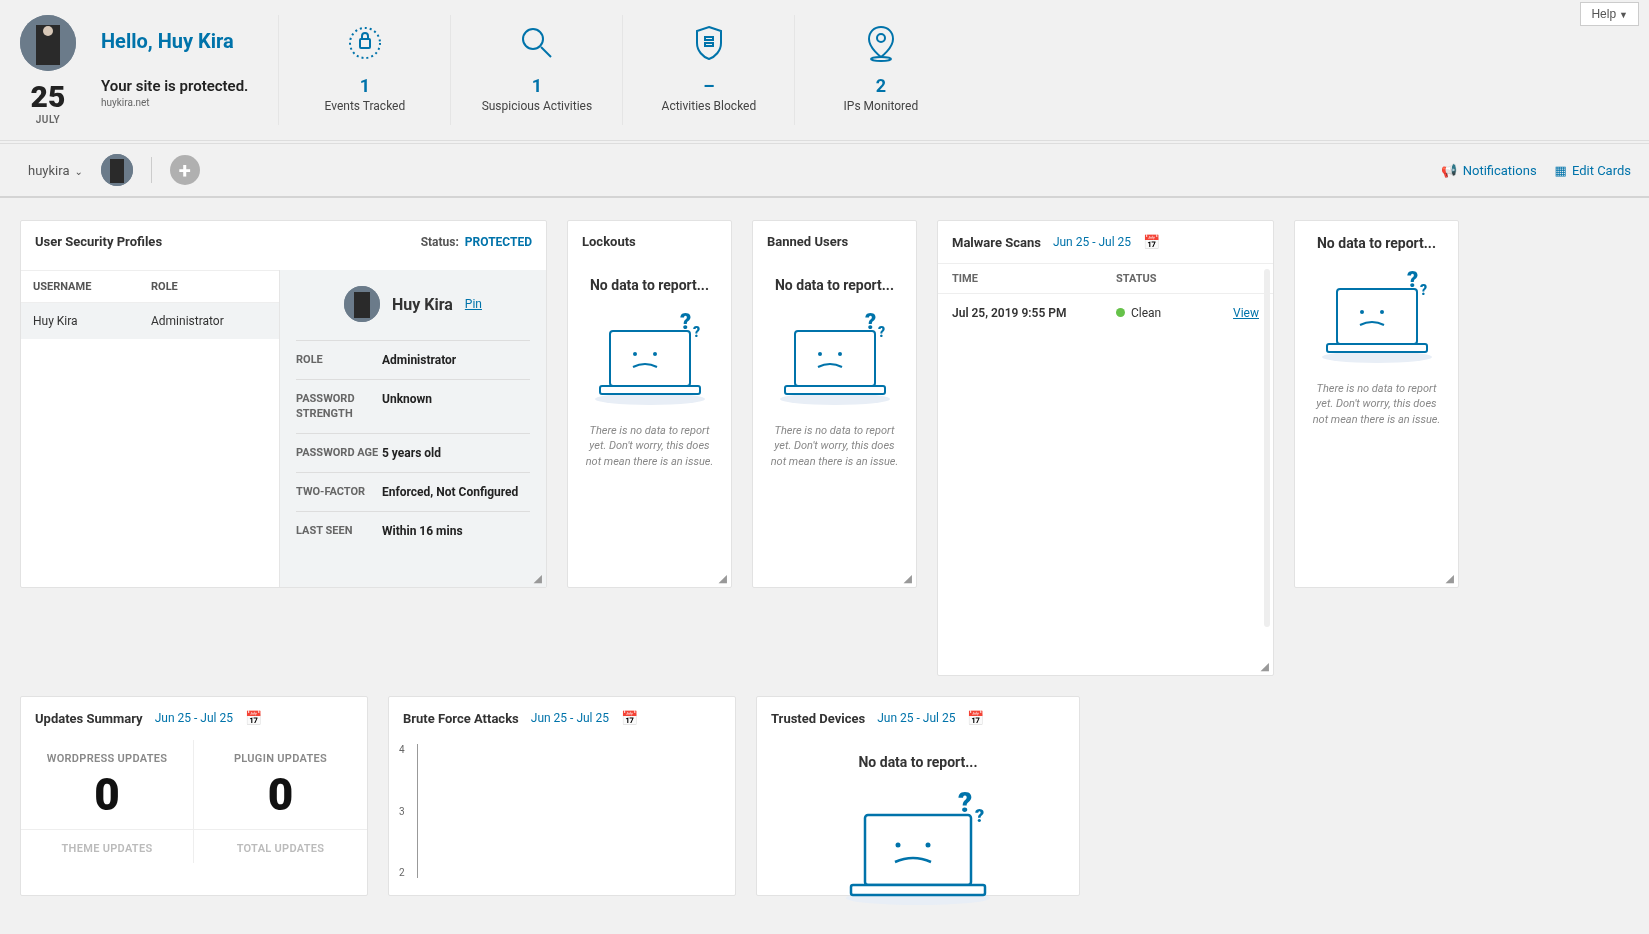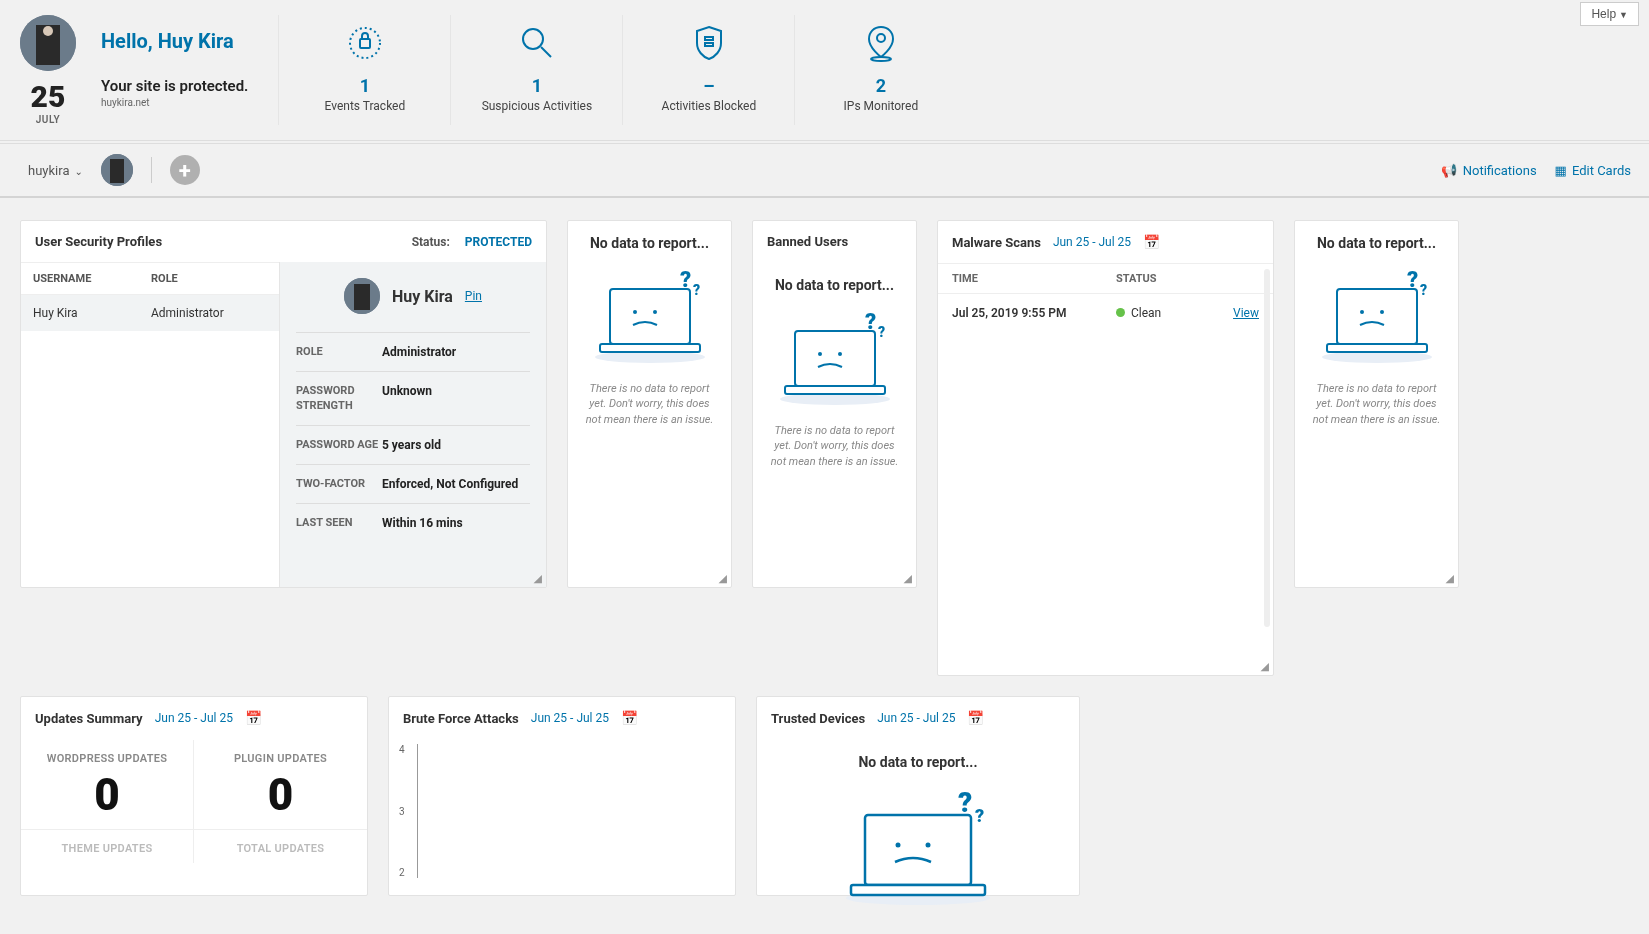--- a/index.html
+++ b/index.html
@@ -32,24 +32,24 @@
 .sub-right { display: flex; align-items: center; gap: 18px; padding-right: 8px; }
 .link-blue { color: #0073aa; font-size: 13px; cursor: pointer; display: flex; align-items: center; gap: 5px; }
 .cards-area { padding: 22px 10px 0 20px; display: flex; gap: 20px; flex-wrap: wrap; }
 .card { background: #fff; border: 1px solid #e2e2e2; border-radius: 2px; position: relative; }
 .card-resize { position: absolute; right: 4px; bottom: 2px; font-size: 11px; color: #999; cursor: nwse-resize; }
 .card-title { font-size: 13px; font-weight: 700; color: #333; }
 .card-head { padding: 13px 14px; display: flex; align-items: center; gap: 12px; border-bottom: 1px solid rgba(0,0,0,0); }
 .date-link { color: #0073aa; font-size: 12px; cursor: pointer; }
 .cal-icon { color: #0073aa; font-size: 14px; }
 
-.usp { width: 527px; height: 368px; display: flex; flex-direction: column; }
+.usp { width: 527px; height: 368px; display: flex; flex-direction: column; gap: 8px; }
 .usp-head { display: flex; justify-content: space-between; padding: 13px 14px; }
 .status-lbl { font-size: 12px; font-weight: 700; color: #555; }
-.status-val { font-size: 12px; font-weight: 700; color: #0073aa; margin-left: 15px; }
+.status-val { font-size: 12px; font-weight: 700; color: #0073aa; margin-left: 6px; }
 .usp-body { display: flex; flex: 1; }
 .usp-left { width: 258px; }
 .usp-table-head { display: flex; padding: 9px 12px; font-size: 11px; font-weight: 700; color: #555; border-top: 1px solid #eee; border-bottom: 1px solid #eee; }
 .col-user { width: 118px; }
 .col-role { flex: 1; }
 .usp-row { display: flex; padding: 11px 12px; font-size: 12px; background: #f1f3f4; cursor: pointer; }
 .usp-right { flex: 1; background: #f1f3f4; border-left: 1px solid #e5e5e5; padding: 16px; }
 .usp-user-top { display: flex; align-items: center; justify-content: center; gap: 12px; margin-bottom: 18px; }
 .avatar-md { width: 36px; height: 36px; border-radius: 50%; background: #7a8a9a; overflow: hidden; }
 .usp-name { font-size: 16px; font-weight: 700; }
@@ -236,20 +236,23 @@
           <div class="usp-field">
               <div class="usp-key">LAST SEEN</div>
               <div class="usp-val">Within 16 mins</div>
             </div>
         </div>
       </div>
       <div class="card-resize">◢</div>
     </div>
 
     <div class="card card-sm">
+      <div class="card-head">
+          <div class="card-title">Lockouts</div>
+        </div>
       <div class="no-data-title">No data to report...</div>
       <div class="laptop-illust">
         <svg viewBox="0 0 130 100" width="130" height="100">
             <ellipse cx="65" cy="90" rx="55" ry="6" fill="#e8eef6"></ellipse>
             <rect x="25" y="22" width="80" height="55" rx="3" fill="#fff" stroke="#0073aa" stroke-width="2"></rect>
             <rect x="15" y="77" width="100" height="8" rx="2" fill="#fff" stroke="#0073aa" stroke-width="2"></rect>
             <circle cx="50" cy="45" r="2" fill="#0073aa"></circle>
             <circle cx="70" cy="45" r="2" fill="#0073aa"></circle>
             <path d="M48 58 Q60 52 72 58" stroke="#0073aa" stroke-width="2" fill="none"></path>
             <text x="95" y="20" font-size="22" font-weight="900" fill="#0073aa">?</text>

